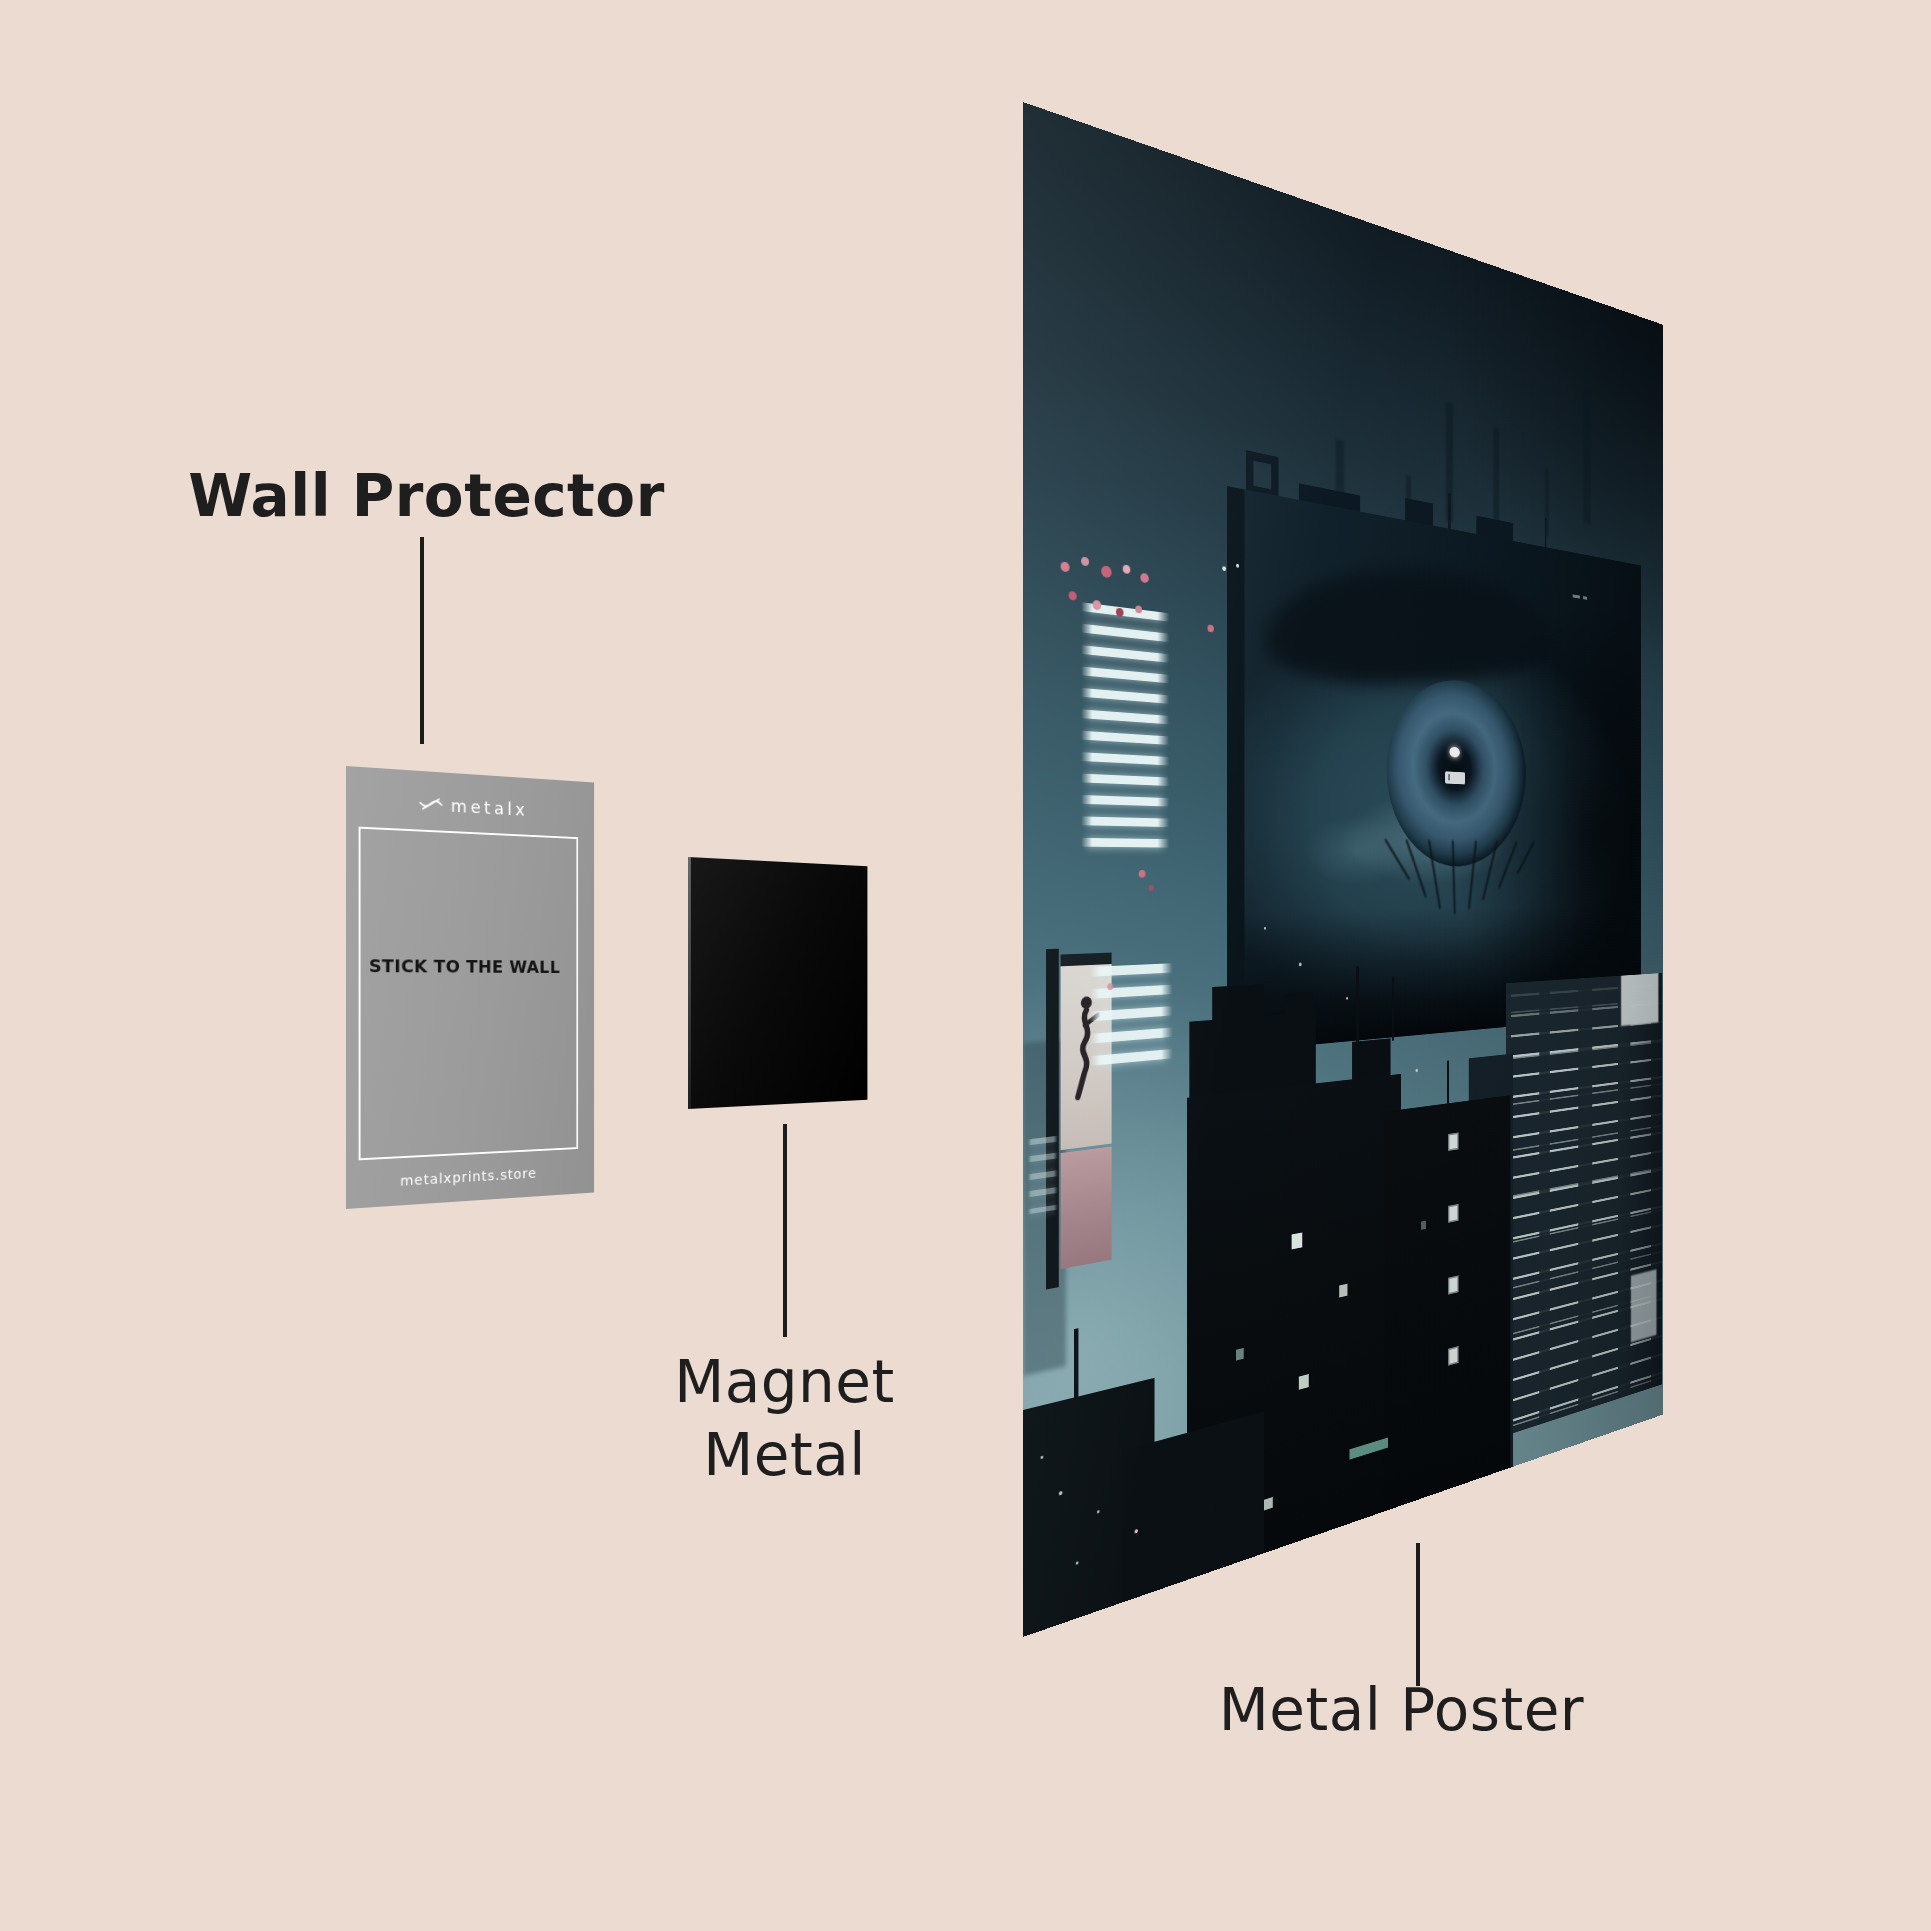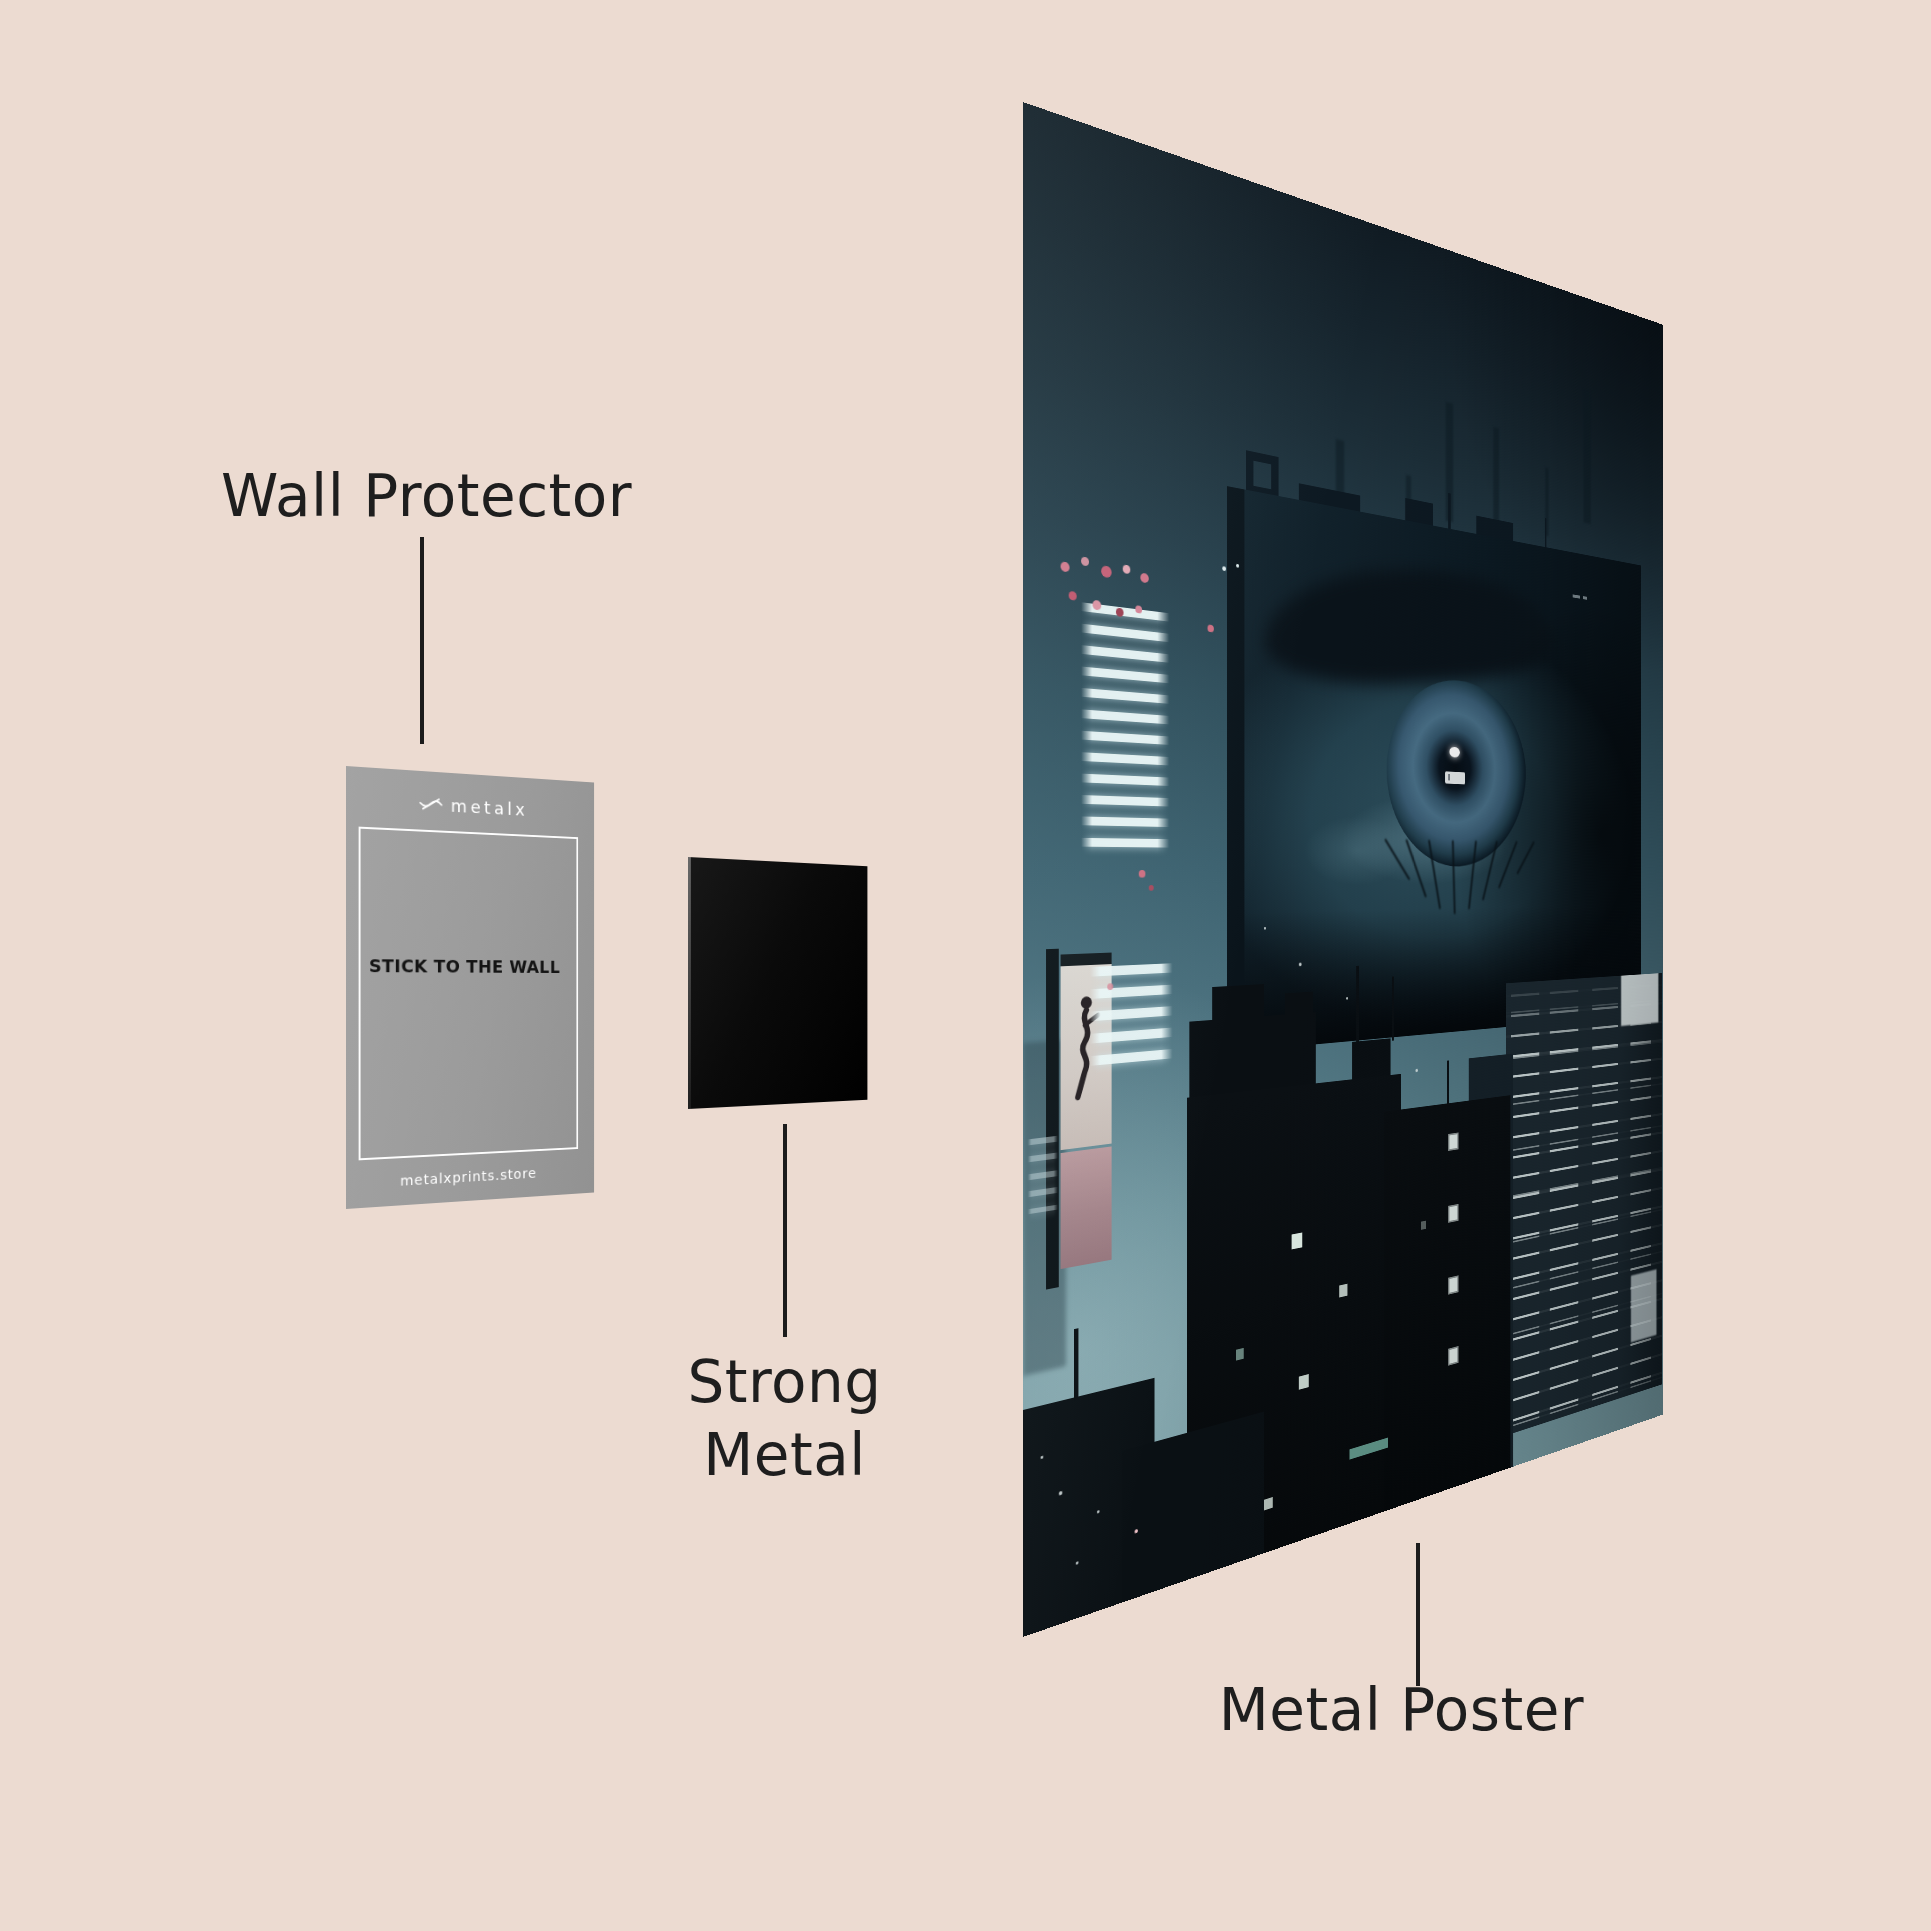--- a/index.html
+++ b/index.html
@@ -104,21 +104,21 @@
             background:linear-gradient(180deg,#bb9a9e 0%,#a5848a 55%,#97767d 100%);}
 
   .p-grade{inset:0;background:linear-gradient(103deg,rgba(150,185,192,.12) 0%,rgba(0,0,0,0) 35%,
            rgba(3,8,12,.18) 78%,rgba(2,6,10,.34) 100%);}
 </style>
 </head>
 <body>
 
 <div class="stage">
 
-  <div class="callout" style="left:137px;top:460px;width:579px;">Wall Protector</div>
+  <div class="callout" style="left:137px;top:460px;width:579px;font-weight:bold;">Wall Protector</div>
   <div class="connector" style="left:420px;top:537px;height:207px;"></div>
 
   <div class="wp-card">
     <div class="wp-brand">
       <span style="display:inline-flex;">
         <svg width="25" height="15.4" viewBox="0 0 26 16" fill="none">
           <path d="M4 13 L22 2" stroke="#ffffff" stroke-width="1.8" stroke-linecap="round"></path>
           <path d="M1 7 Q7 13 13 7 T25 8" stroke="#ffffff" stroke-width="1.8" fill="none" stroke-linecap="round"></path>
         </svg>
       </span>
@@ -127,21 +127,21 @@
     <div class="wp-frame"></div>
     <div class="wp-message">STICK TO THE WALL</div>
     <div class="wp-site">metalxprints.store</div>
   </div>
 
   <div class="magnet">
     <div class="magnet-highlight"></div>
   </div>
   <div class="connector" style="left:783px;top:1124px;height:213px;"></div>
   <div class="callout" style="left:495px;top:1346px;width:579px;">
-    <div>Strong</div>
+    <div>Magnet</div>
     <div>Metal</div>
   </div>
 
   <div class="poster" aria-label="Cyberpunk night city metal poster with a giant eye on a building-sized billboard, neon signs and lit skyscraper windows">
     <div class="abs p-sky"></div>
     <div class="abs p-fog"></div>
     <div class="abs p-dark-tr"></div>
 
     <div class="abs" style="left:0;top:941px;width:47px;height:333px;background:rgba(42,64,74,.45);filter:blur(2.9px);"></div>
     <div class="abs spire" style="left:391px;top:266px;width:11.6px;height:97px;"></div>

